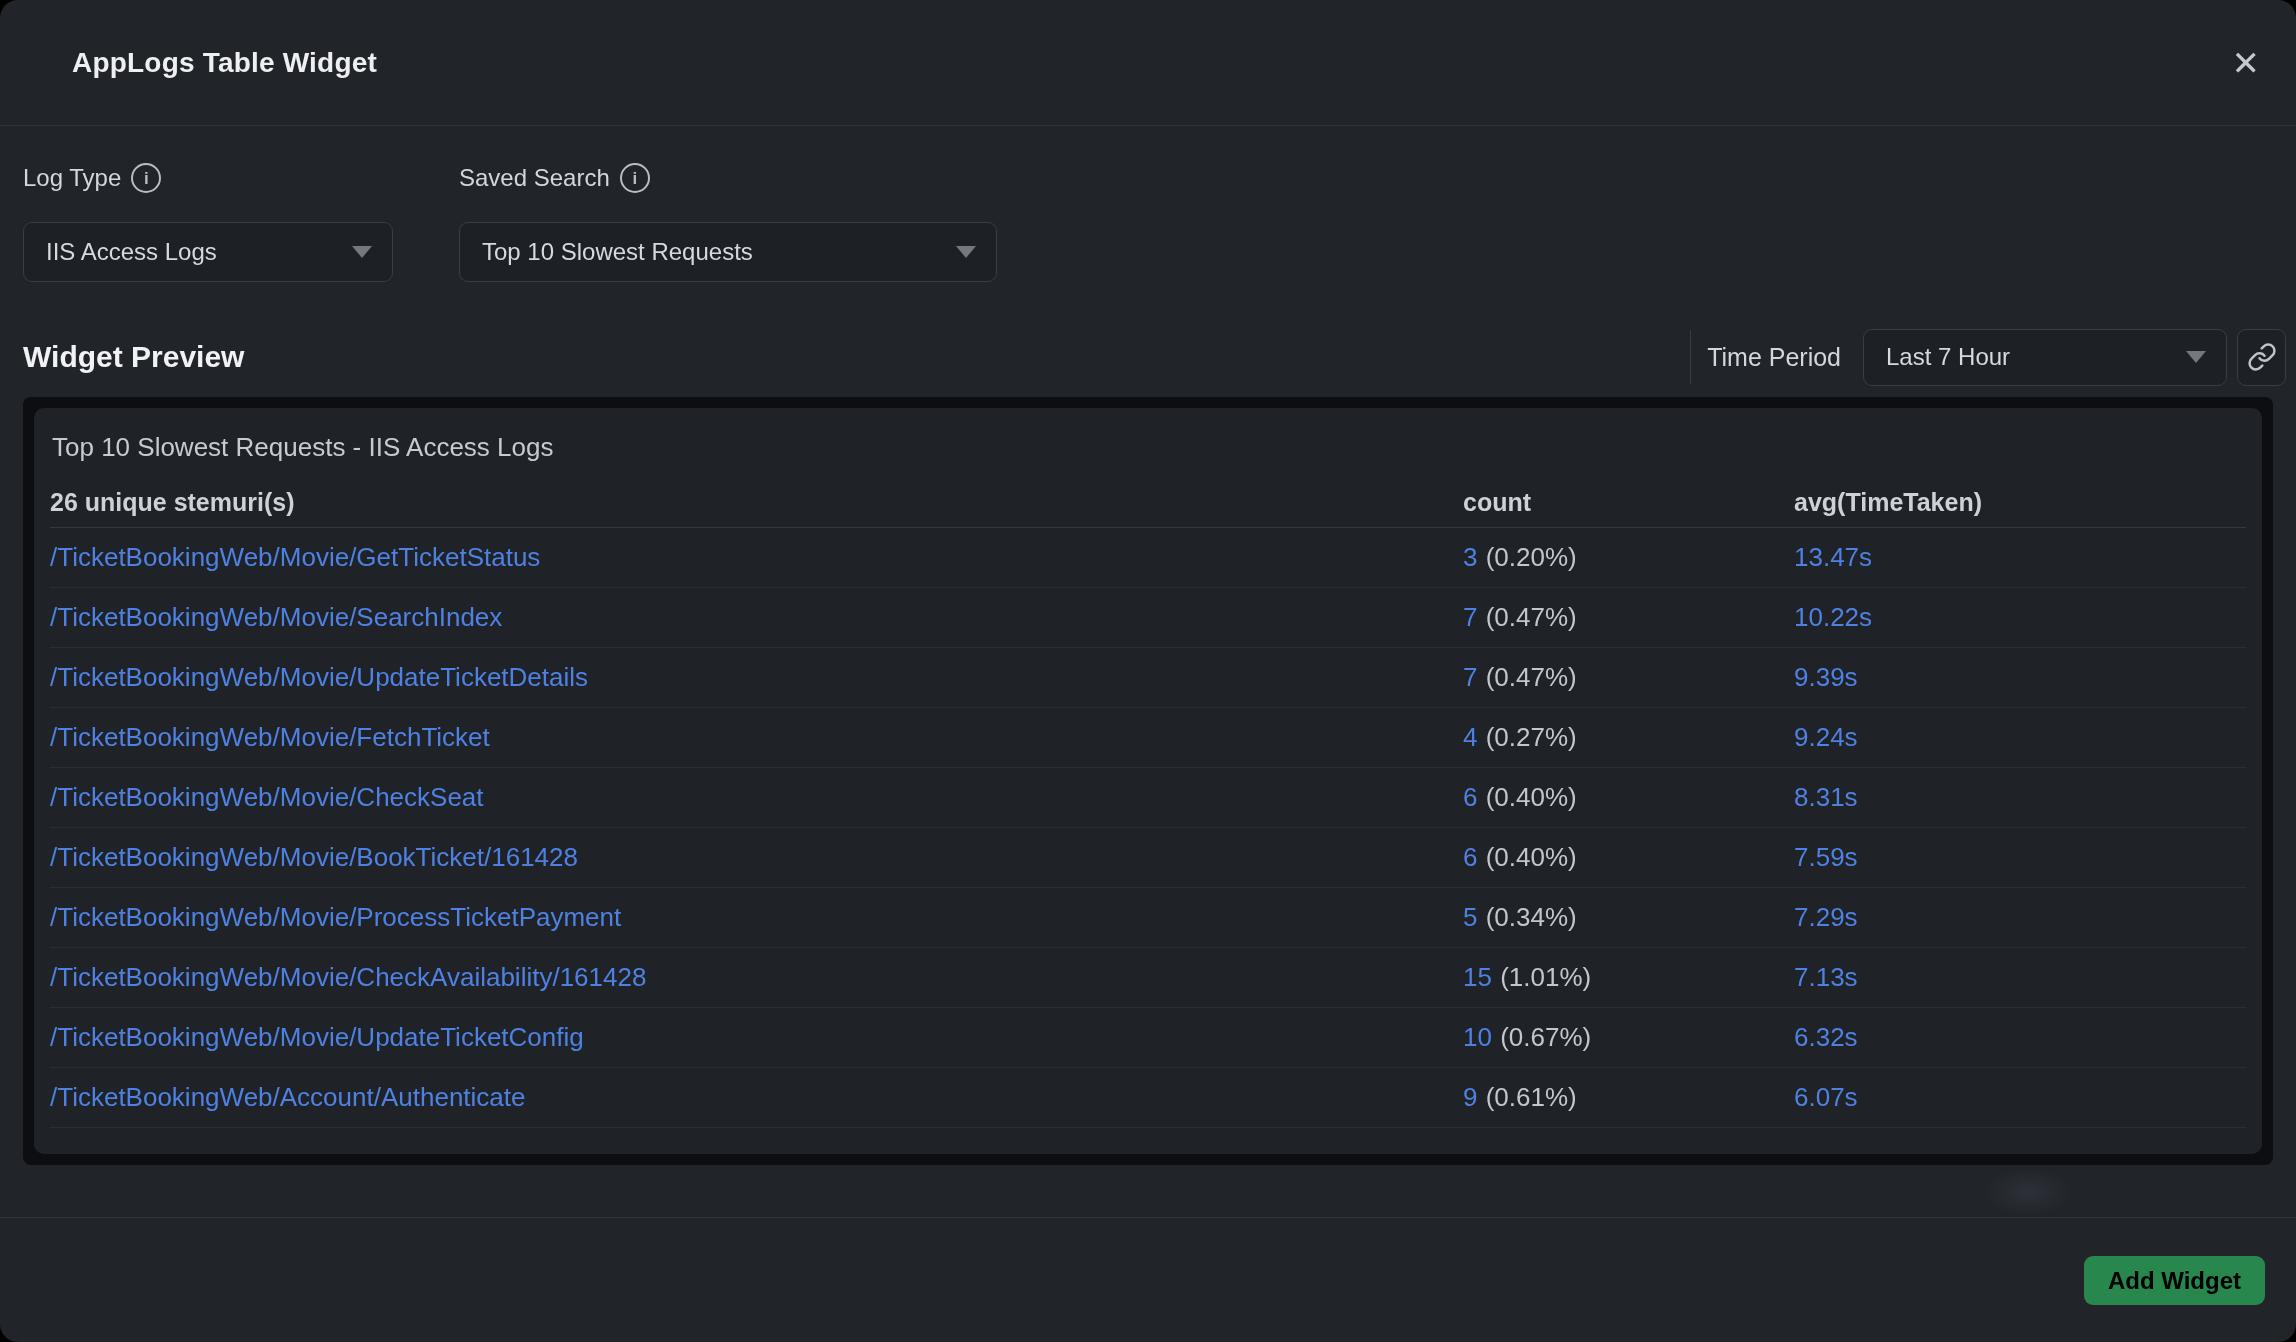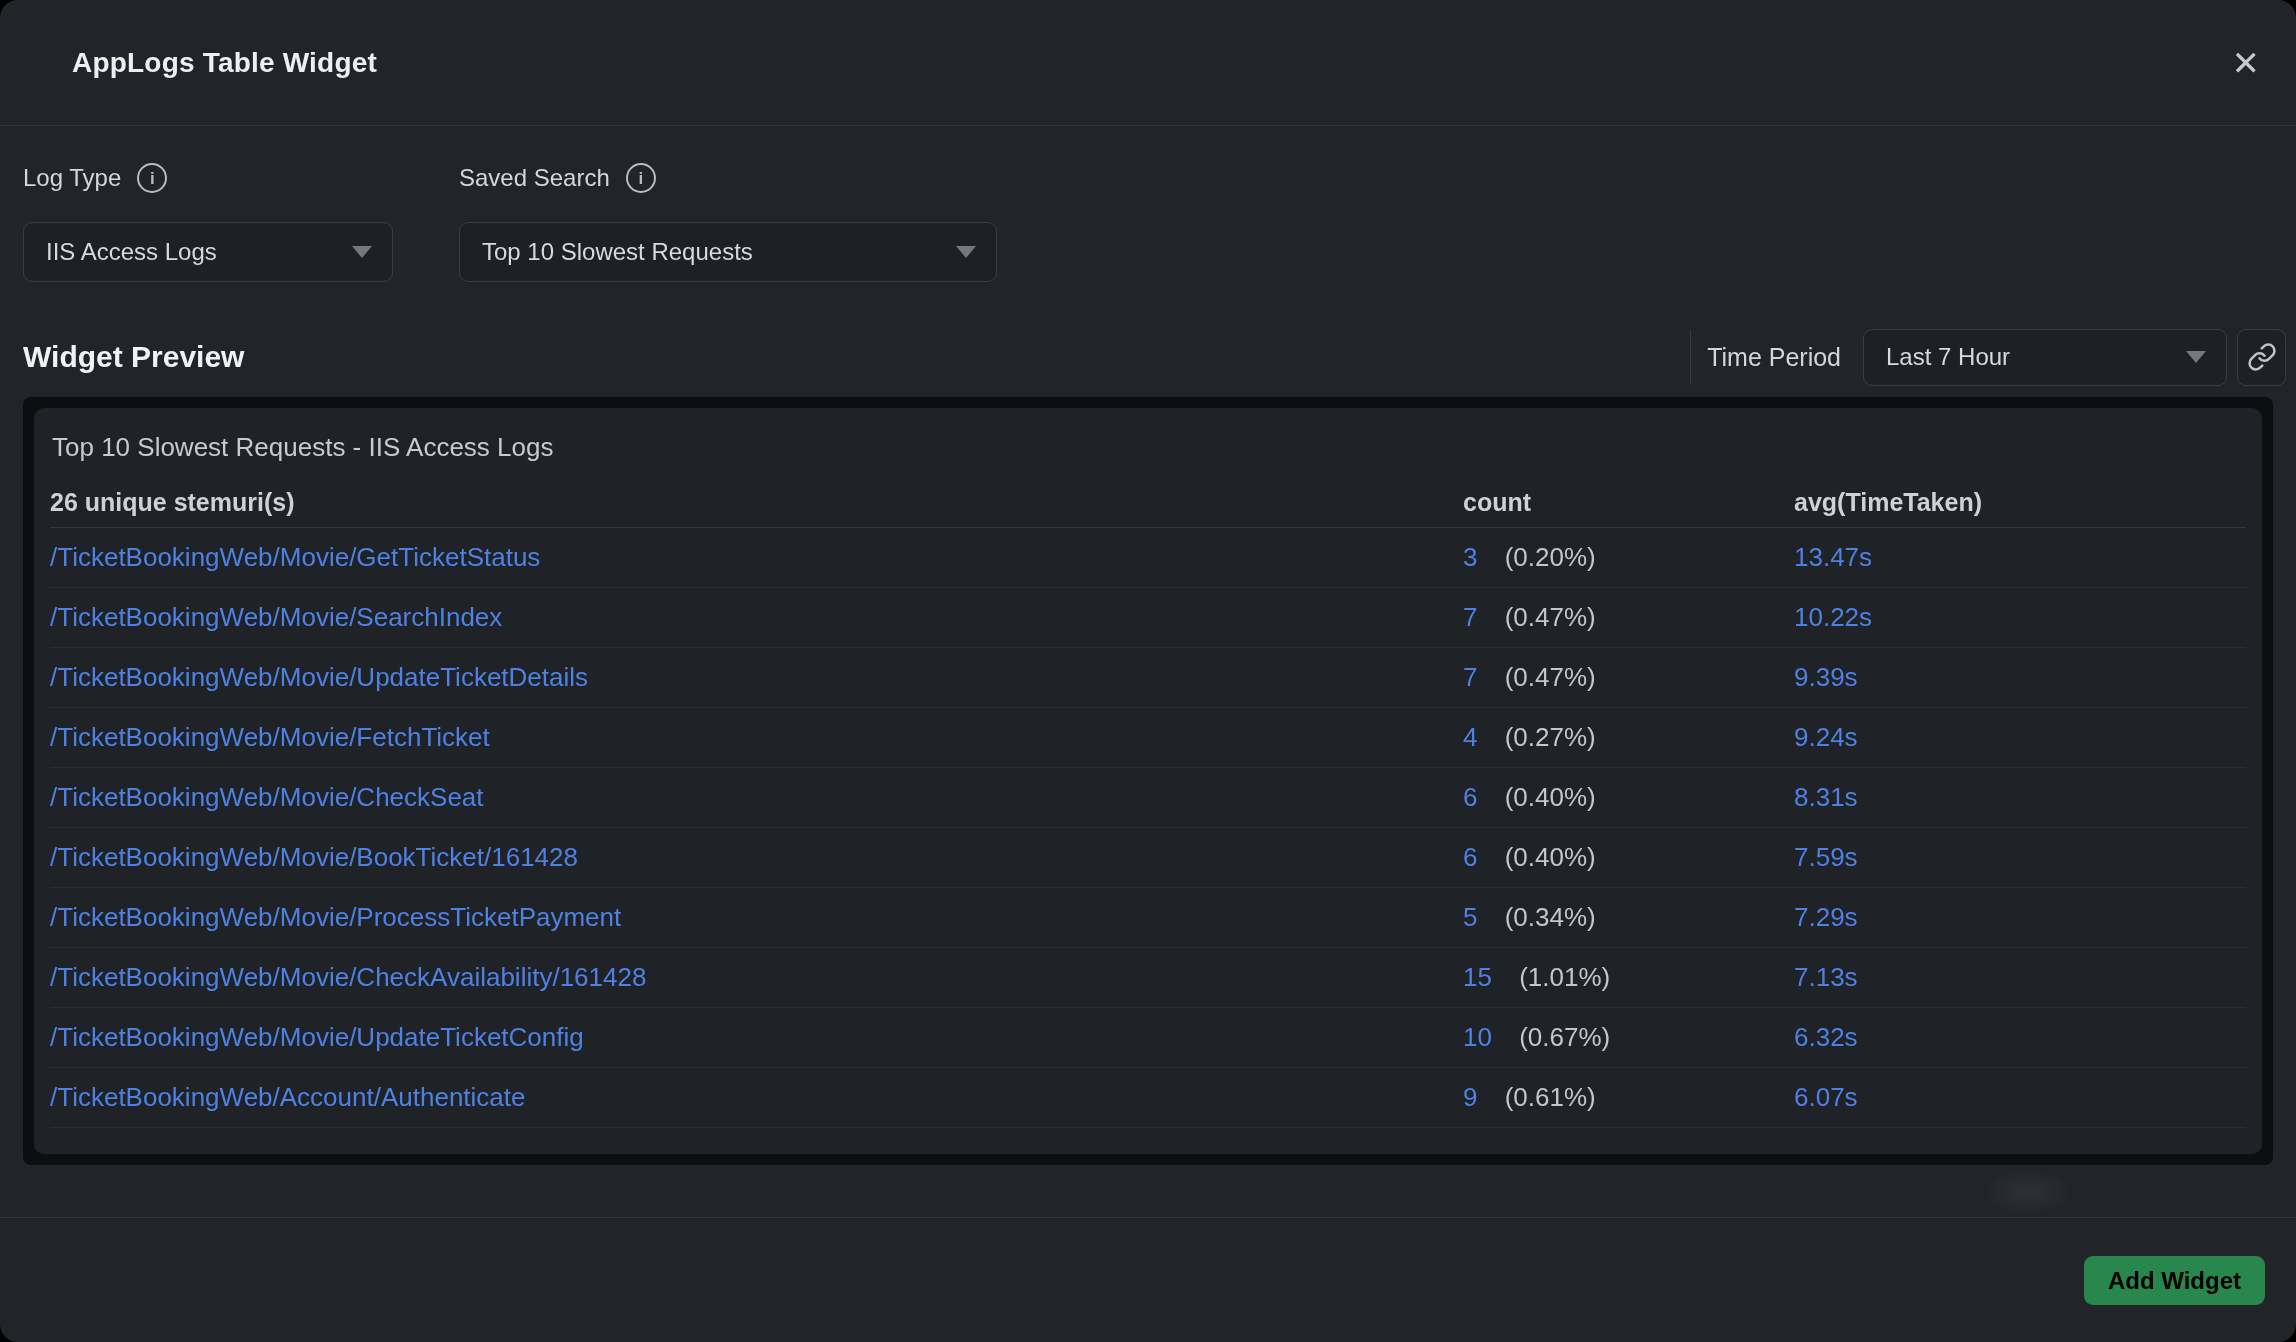--- a/index.html
+++ b/index.html
@@ -20,21 +20,21 @@
   }
   .modal-title{font-size:28px;font-weight:600;color:#edeff2;letter-spacing:.2px;margin-left:48px;}
   .close-btn{
     background:none;border:none;cursor:pointer;color:#c6c9ce;
     font-size:34px;line-height:1;padding:4px;font-family:inherit;
   }
   
   .controls{position:absolute;top:162px;left:23px;display:flex;gap:66px;}
   .field-group{display:flex;flex-direction:column;}
   .field-label{
-    display:flex;align-items:center;gap:16px;
+    display:flex;align-items:center;gap:10px;
     font-size:24px;color:#d3d6db;height:32px;margin-bottom:28px;
   }
   .info-icon{
     width:26px;height:26px;border:2px solid #b9bcc2;border-radius:50%;
     display:inline-flex;align-items:center;justify-content:center;
     font-size:17px;color:#b9bcc2;font-weight:600;line-height:1;
   }
   .dropdown{
     height:60px;box-sizing:border-box;border:1.5px solid #3a3d43;border-radius:9px;
     background:#1d2025;display:flex;align-items:center;justify-content:space-between;
@@ -77,21 +77,21 @@
   .tbl-row{
     display:grid;grid-template-columns:1413px 331px auto;
     align-items:center;margin:0 16px;height:59px;
     border-bottom:1px solid #2a2d33;
   }
   .tbl-header{height:50px;border-bottom:1px solid #34373d;}
   .th{font-size:25px;font-weight:700;color:#ced1d6;}
   .cell-link{font-size:26px;color:#4f81e3;text-decoration:none;cursor:pointer;}
   .cell-count{font-size:26px;}
   .cell-count .num{color:#4f81e3;cursor:pointer;}
-  .cell-count .pct{color:#c3c6cb;margin-left:20px;}
+  .cell-count .pct{color:#c3c6cb;margin-left:1px;}
   .smudge{
     position:absolute;left:1983px;top:1168px;width:90px;height:48px;
     background:radial-gradient(closest-side, rgba(190,200,225,0.08), rgba(190,200,225,0.0));
     pointer-events:none;
   }
   
   .footer-divider{position:absolute;left:0;right:0;top:1217px;height:1px;background:#2f3237;}
   .add-widget-btn{
     position:absolute;top:1256px;right:31px;height:49px;padding:0 24px;
     background:#27874c;border:none;border-radius:9px;cursor:pointer;

